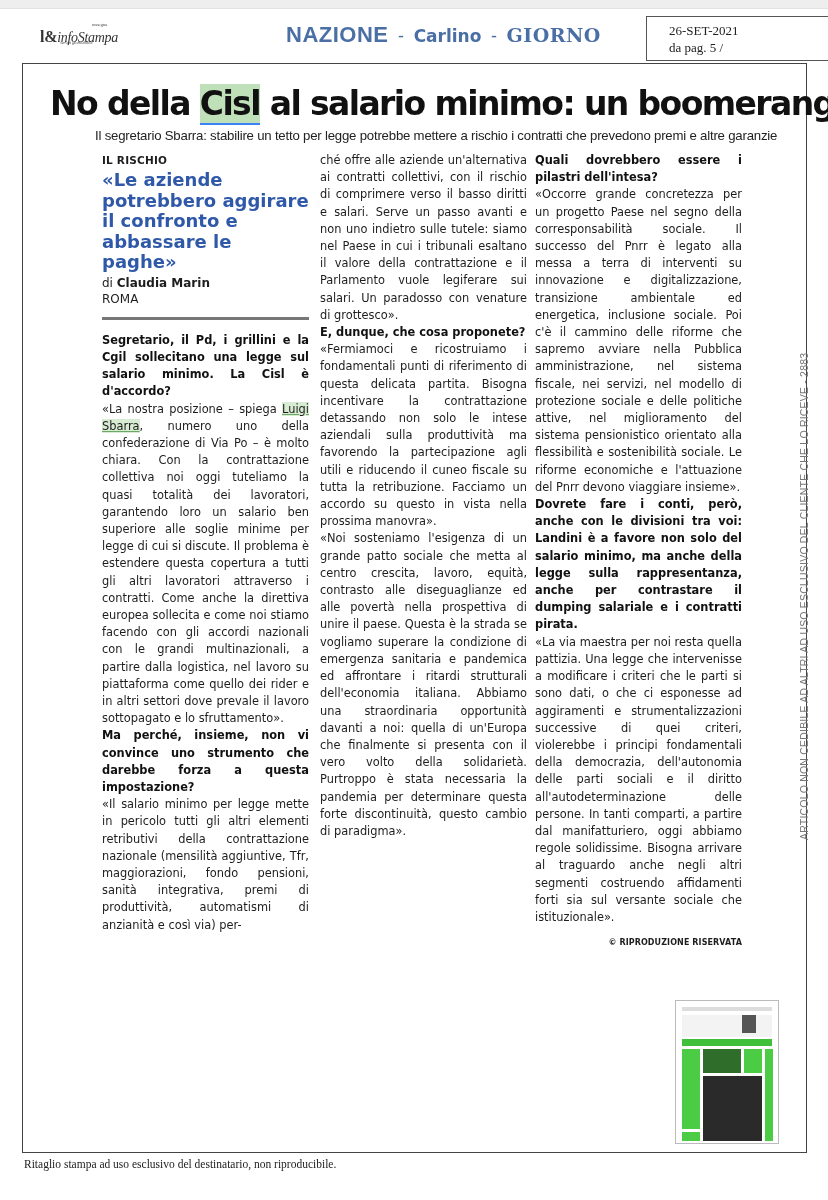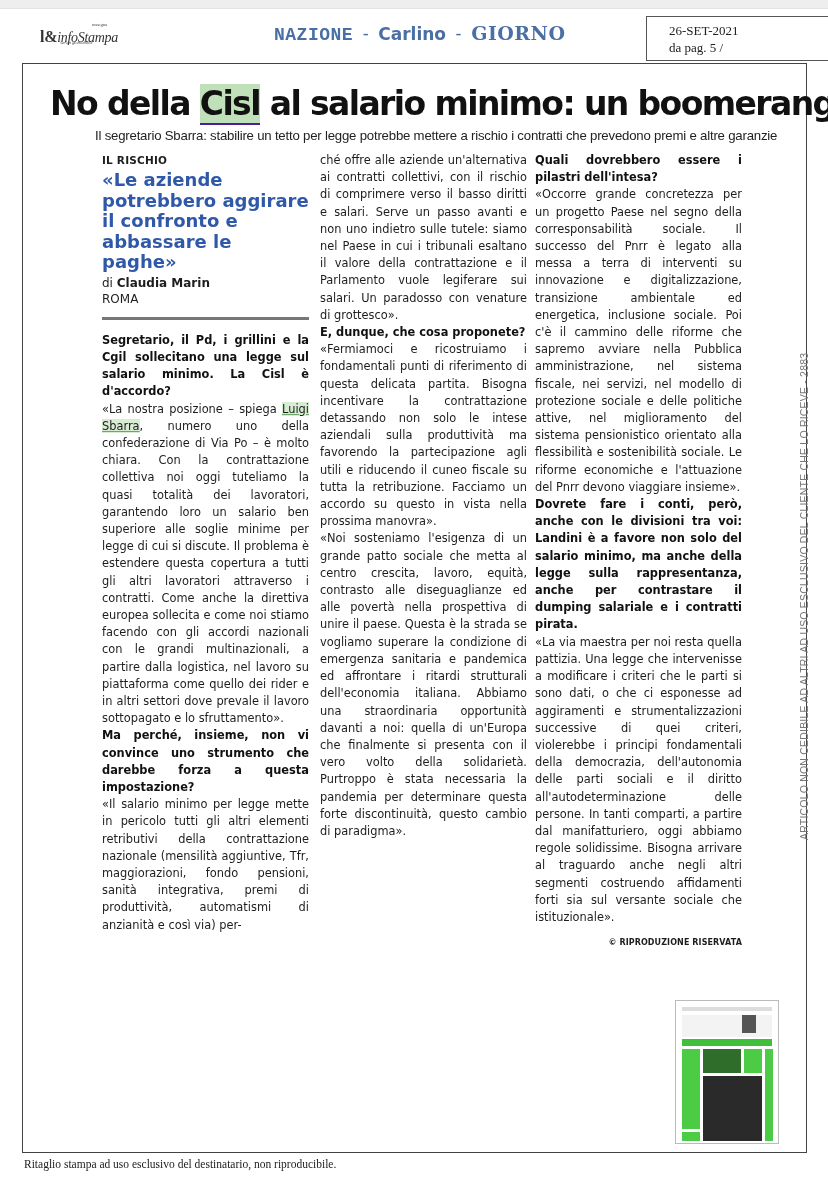--- a/index.html
+++ b/index.html
@@ -3,28 +3,28 @@
 <meta charset="utf-8">
 <style>
   html, body { margin:0; padding:0; background:#ffffff; }
   body { width:828px; height:1200px; position:relative; overflow:hidden; font-family:"Liberation Sans", sans-serif; color:#1a1a1a; }
   .topbar { position:absolute; left:0; top:0; width:828px; height:8px; background:#eeeeee; border-bottom:1px solid #e2e2e2; }
   .logo { position:absolute; left:40px; top:28px; font-family:"Liberation Serif", serif; font-style:italic; font-size:14px; color:#333; letter-spacing:-0.3px; }
   .logo .b { font-weight:bold; font-size:16px; font-style:normal; }
   .logo .tiny { position:absolute; left:52px; top:-6px; font-size:5px; font-style:normal; color:#555; }
   .logo .tiny2 { position:absolute; left:20px; top:12px; font-size:5px; font-style:italic; color:#555; white-space:nowrap; }
   .masthead { position:absolute; left:274px; top:22px; font-size:20px; color:#4a6fa5; white-space:nowrap; }
-  .masthead .naz { font-family:Liberation Mono, monospace; font-weight:bold; letter-spacing:0.5px; font-size:18px; }
+  .masthead .naz { font-family:Liberation Sans, sans-serif; font-weight:bold; letter-spacing:0.5px; font-size:22px;margin-left:12px; }
   .masthead .sep { font-family:"Liberation Sans", sans-serif; margin:0 4px; font-size:18px; }
   .masthead .car { font-family:"DejaVu Sans", sans-serif; font-weight:bold; font-size:17px; }
   .masthead .gio { font-family:"DejaVu Serif", serif; font-weight:bold; font-size:19px; letter-spacing:0.5px; }
   .datebox { position:absolute; left:646px; top:16px; width:184px; height:45px; border:1px solid #555; box-sizing:border-box; font-family:"Liberation Serif", serif; font-size:13px; color:#222; padding:5px 0 0 22px; line-height:17px; }
   .frame { position:absolute; left:22px; top:63px; width:785px; height:1090px; border:1px solid #444; box-sizing:border-box; }
   .headline { position:absolute; left:50px; top:84px; font-family:"DejaVu Sans", sans-serif; font-weight:bold; font-size:33px; letter-spacing:-1.6px; color:#111; white-space:nowrap; }
-  .hl-mark { background:#bfe0b8; border-bottom:2px solid #4c1d95; }
+  .hl-mark { background:#bfe0b8; border-bottom:2px solid #3b82f6; }
   .subhead { position:absolute; left:48px; top:128px; font-family:"Liberation Sans", sans-serif; font-size:13.2px; color:#222; white-space:nowrap; letter-spacing:-0.2px;margin-left:47px; }
   .col { position:absolute; top:152px; width:207px; font-family:"DejaVu Sans", sans-serif; font-size:11.4px; line-height:17.2px; color:#1d1d1d; text-align:justify; }
   .col p { margin:0; }
   .q { font-weight:bold; color:#111; }
   .kicker { font-weight:bold; font-size:10.5px; letter-spacing:0.2px; }
   .pull { color:#2f59a8; font-weight:bold; font-size:18px; line-height:20.5px; margin:1px 0 2px 0; text-align:left; }
   .byline { font-size:12px; line-height:16px; text-align:left; }
   .byline b { font-weight:bold; }
   .place { font-size:12px; line-height:16px; }
   .rule { height:3px; background:#777; margin:10px 0 12px 0; }

